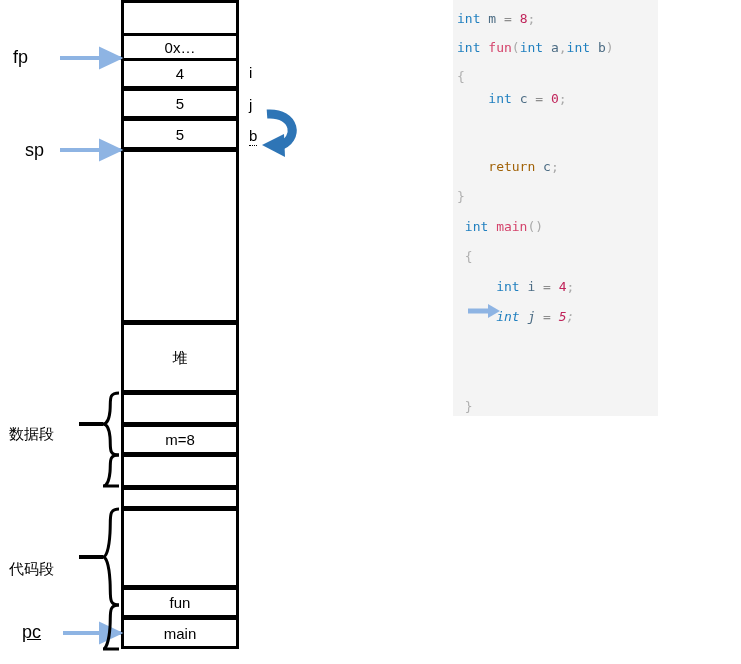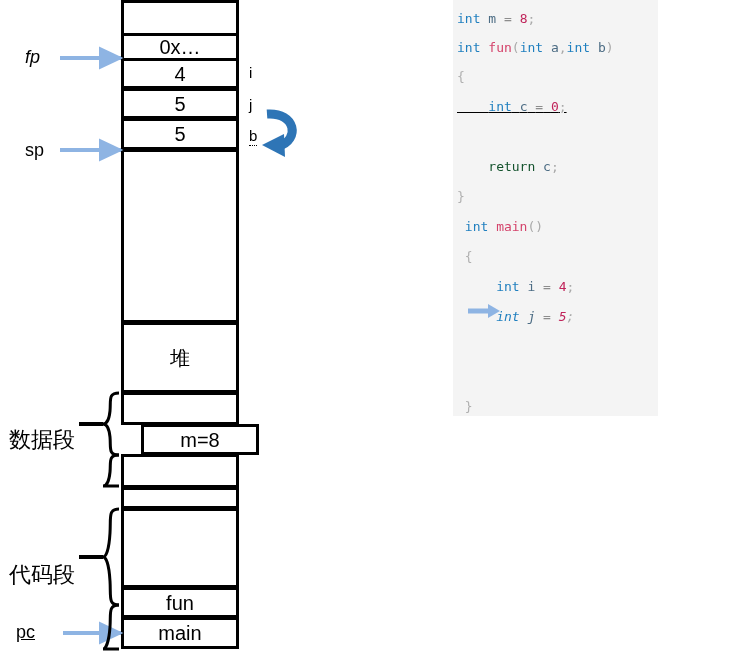--- a/index.html
+++ b/index.html
@@ -7,46 +7,46 @@
        font-family:"Liberation Sans","DejaVu Sans",sans-serif;color:#000;}
 
   
   #memory-diagram{position:absolute;left:0;top:0;width:450px;height:664px;}
 
   .mem-cell{position:absolute;left:121px;width:118px;box-sizing:border-box;
             border:3px solid #000;background:#fff;
             display:flex;align-items:center;justify-content:center;
             font-size:15px;color:#000;}
 
-  .cell-label{font-size:20px;line-height:1;}
+  .cell-label{font-size:15px;line-height:1;}
 
   
   .side-label{position:absolute;font-size:15px;color:#000;}
   .side-label.dotted{border-bottom:1px dotted #000;padding-bottom:1px;}
 
   
   .ptr-label{position:absolute;font-size:18px;color:#000;}
 
   
-  .seg-label{position:absolute;font-size:22px;color:#000;white-space:nowrap;}
+  .seg-label{position:absolute;font-size:15px;color:#000;white-space:nowrap;}
 
   
   #diagram-svg{position:absolute;left:0;top:0;width:450px;height:664px;
                pointer-events:none;}
 
   
   #code-panel{position:absolute;left:453px;top:0;width:205px;height:416px;
               background:#f4f4f4;box-sizing:border-box;
               font-family:"DejaVu Sans Mono","Liberation Mono",monospace;
               font-size:13px;}
   .code-line{position:absolute;left:0;width:205px;height:30px;
              line-height:30px;white-space:pre;padding-left:4px;
              box-sizing:border-box;}
   .kw{color:#1f7fbf;}
-  .kw2{color:#14532d;}
+  .kw2{color:#a16207;}
   .fn{color:#d4436b;}
   .num{color:#c0245a;}
   .var{color:#4c6c84;}
   .op{color:#8d8d8d;}
   .punc{color:#a9a9a9;}
   .brace{color:#b0b0b0;}
 
   #code-arrow{position:absolute;left:13px;top:8px;}
 </style>
 </head>
@@ -73,21 +73,21 @@
     <span class="cell-label"></span>
   </div>
 
   <div class="mem-cell" style="top:322px;height:71px;">
     <span class="cell-label">堆</span>
   </div>
 
   <div class="mem-cell" style="top:392px;height:33px;">
     <span class="cell-label"></span>
   </div>
-  <div class="mem-cell" style="top:424px;height:31px;margin-left:20px;">
+  <div class="mem-cell" style="top:424px;height:31px;">
     <span class="cell-label">m=8</span>
   </div>
   <div class="mem-cell" style="top:454px;height:34px;">
     <span class="cell-label"></span>
   </div>
 
   <div class="mem-cell" style="top:487px;height:22px;">
     <span class="cell-label"></span>
   </div>
 
@@ -98,23 +98,23 @@
     <span class="cell-label">fun</span>
   </div>
   <div class="mem-cell" style="top:617px;height:32px;">
     <span class="cell-label">main</span>
   </div>
 
   <div class="side-label" style="left:249px;top:64px;">i</div>
   <div class="side-label" style="left:249px;top:96px;">j</div>
   <div class="side-label dotted" style="left:249px;top:127px;">b</div>
 
-  <div class="ptr-label" style="left:25px;top:47px;font-style:italic;">fp</div>
+  <div class="ptr-label" style="left:13px;top:47px;">fp</div>
   <div class="ptr-label" style="left:25px;top:140px;">sp</div>
-  <div class="ptr-label" style="left:16px;top:622px;text-decoration:underline;">pc</div>
+  <div class="ptr-label" style="left:22px;top:622px;text-decoration:underline;">pc</div>
 
   <div class="seg-label" style="left:9px;top:425px;">数据段</div>
   <div class="seg-label" style="left:9px;top:560px;">代码段</div>
 
   <svg id="diagram-svg" viewBox="0 0 450 664">
     <defs>
       <marker id="lightArrow" markerWidth="7" markerHeight="7" refX="5.6" refY="3.2" orient="auto" markerUnits="strokeWidth">
         <path d="M0,0.3 L6.2,3.2 L0,6.1 z" fill="#8eb4e3"></path>
       </marker>
     </defs>
@@ -146,21 +146,21 @@
       <line x1="103" y1="557" x2="79" y2="557" stroke-width="4"></line>
     </g>
   </svg>
 </div>
 
 <div id="code-panel">
 
   <div class="code-line" style="top:4px;"><span class="kw">int</span> <span class="var">m</span> <span class="op">=</span> <span class="num">8</span><span class="punc">;</span></div>
   <div class="code-line" style="top:33px;"><span class="kw">int</span> <span class="fn">fun</span><span class="punc">(</span><span class="kw">int</span> <span class="var">a</span><span class="punc">,</span><span class="kw">int</span> <span class="var">b</span><span class="punc">)</span></div>
   <div class="code-line" style="top:62px;"><span class="brace">{</span></div>
-  <div class="code-line" style="top:92px;text-decoration:underline;">    <span class="kw">int</span> <span class="var">c</span> <span class="op">=</span> <span class="num">0</span><span class="punc">;</span></div>
+  <div class="code-line" style="top:84px;">    <span class="kw">int</span> <span class="var">c</span> <span class="op">=</span> <span class="num">0</span><span class="punc">;</span></div>
   <div class="code-line" style="top:152px;">    <span class="kw2">return</span> <span class="var">c</span><span class="punc">;</span></div>
   <div class="code-line" style="top:182px;"><span class="brace">}</span></div>
   <div class="code-line" style="top:212px;"> <span class="kw">int</span> <span class="fn">main</span><span class="punc">()</span></div>
   <div class="code-line" style="top:242px;"> <span class="brace">{</span></div>
   <div class="code-line" style="top:272px;">     <span class="kw">int</span> <span class="var">i</span> <span class="op">=</span> <span class="num">4</span><span class="punc">;</span></div>
   <div class="code-line" style="top:302px;font-style:italic;">     <span class="kw">int</span> <span class="var">j</span> <span class="op">=</span> <span class="num">5</span><span class="punc">;</span></div>
   <div class="code-line" style="top:392px;"> <span class="brace">}</span></div>
 
   <svg id="code-arrow" width="40" height="400" viewBox="0 0 40 400">
     <g>

